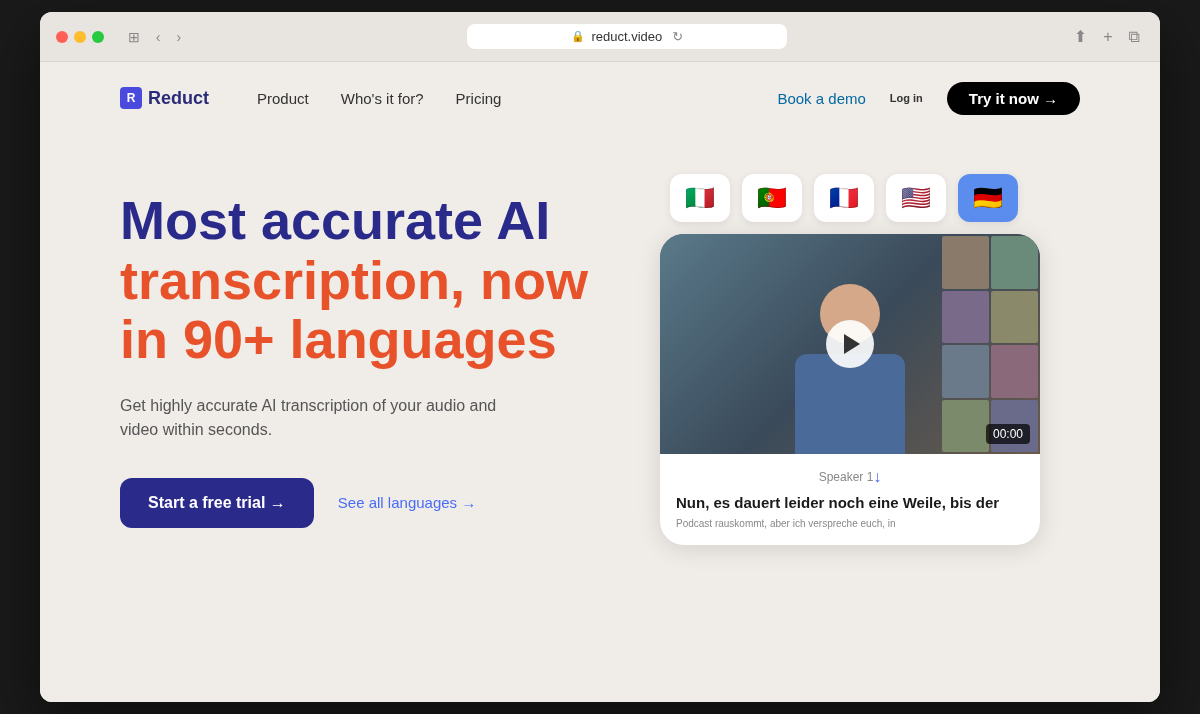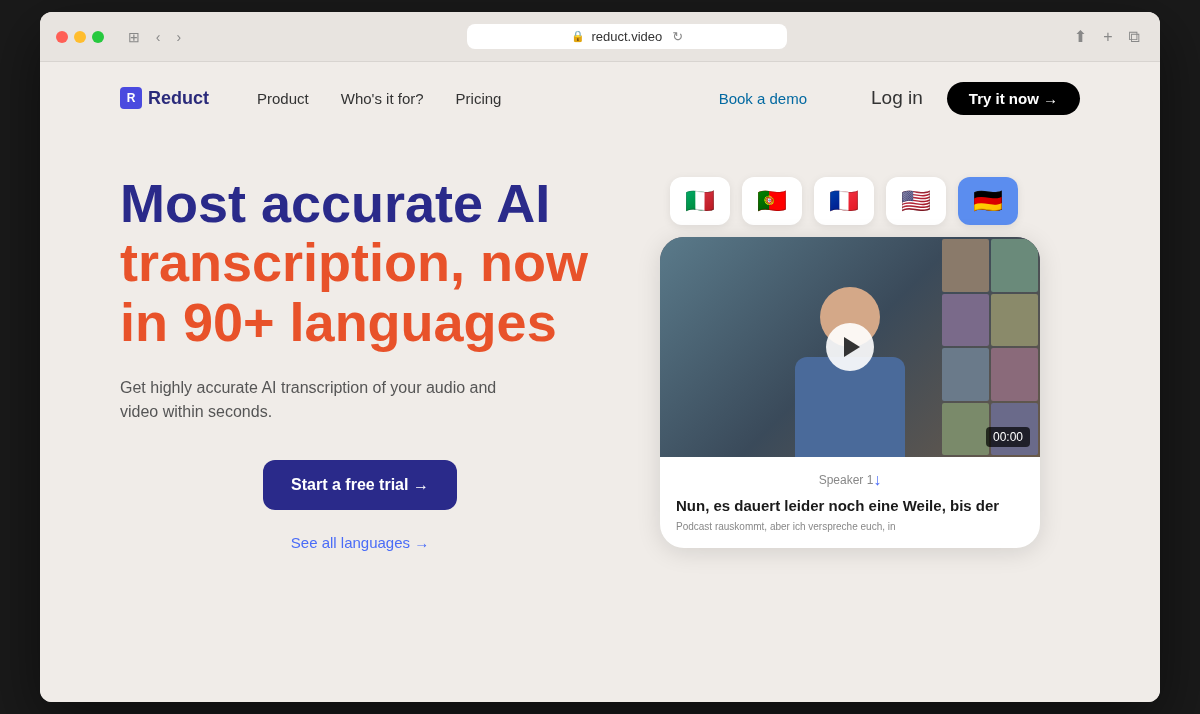--- a/index.html
+++ b/index.html
@@ -168,26 +168,25 @@
 
     .nav-book-demo {
       font-size: 15px;
       color: #0369a1;
       text-decoration: none;
       font-weight: 500;
       cursor: pointer;
     }
 
     .nav-login {
-      font-size: 19px;
+      font-size: 11px;
       color: #333;
       text-decoration: none;
-      font-weight: 400;
-      cursor: pointer;
-      margin-left: 40px;
+      font-weight: 700;
+      cursor: pointer;
     }
 
     .nav-cta {
       background: #000000;
       color: white;
       border: none;
       border-radius: 24px;
       padding: 8px 22px;
       font-size: 15px;
       font-weight: 600;
@@ -230,21 +229,20 @@
       color: #555;
       line-height: 1.5;
       margin-bottom: 36px;
       max-width: 380px;
     }
 
     .hero-actions {
       display: flex;
       align-items: center;
       gap: 24px;
-      flex-direction: column;
     }
 
     .btn-trial {
       background: #2a2a8a;
       color: white;
       border: none;
       border-radius: 12px;
       padding: 16px 28px;
       font-size: 16px;
       font-weight: 600;

